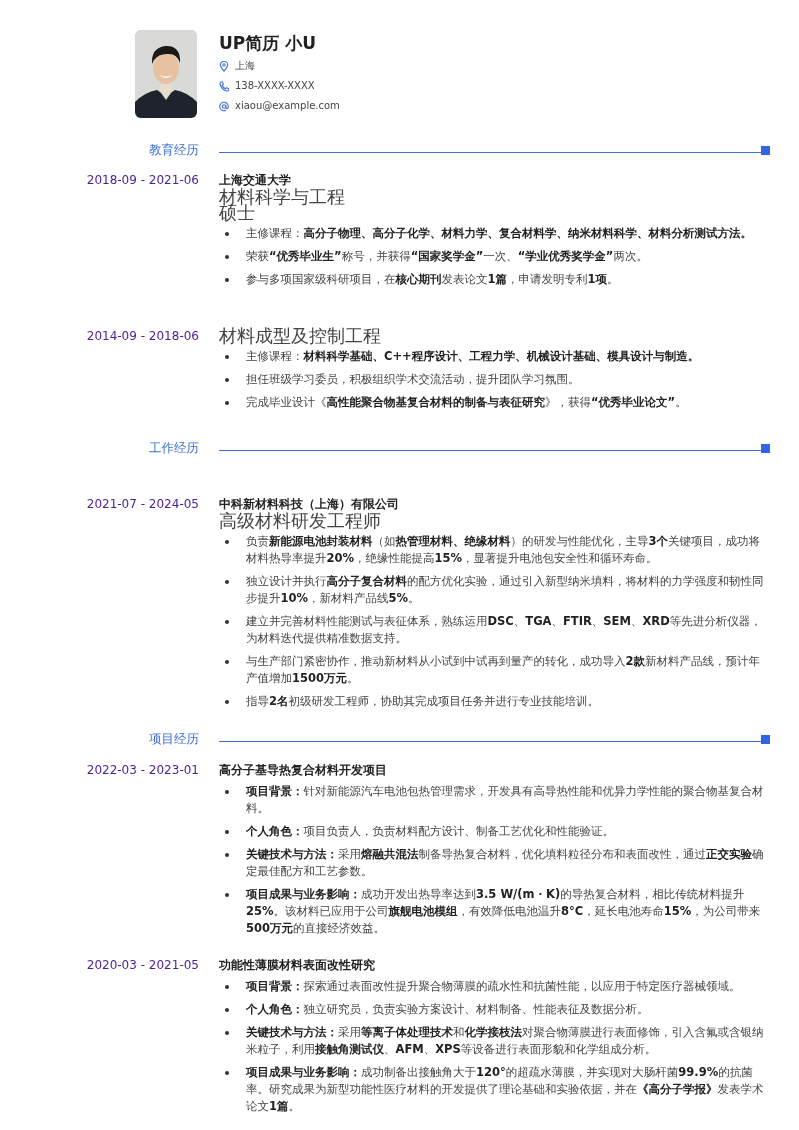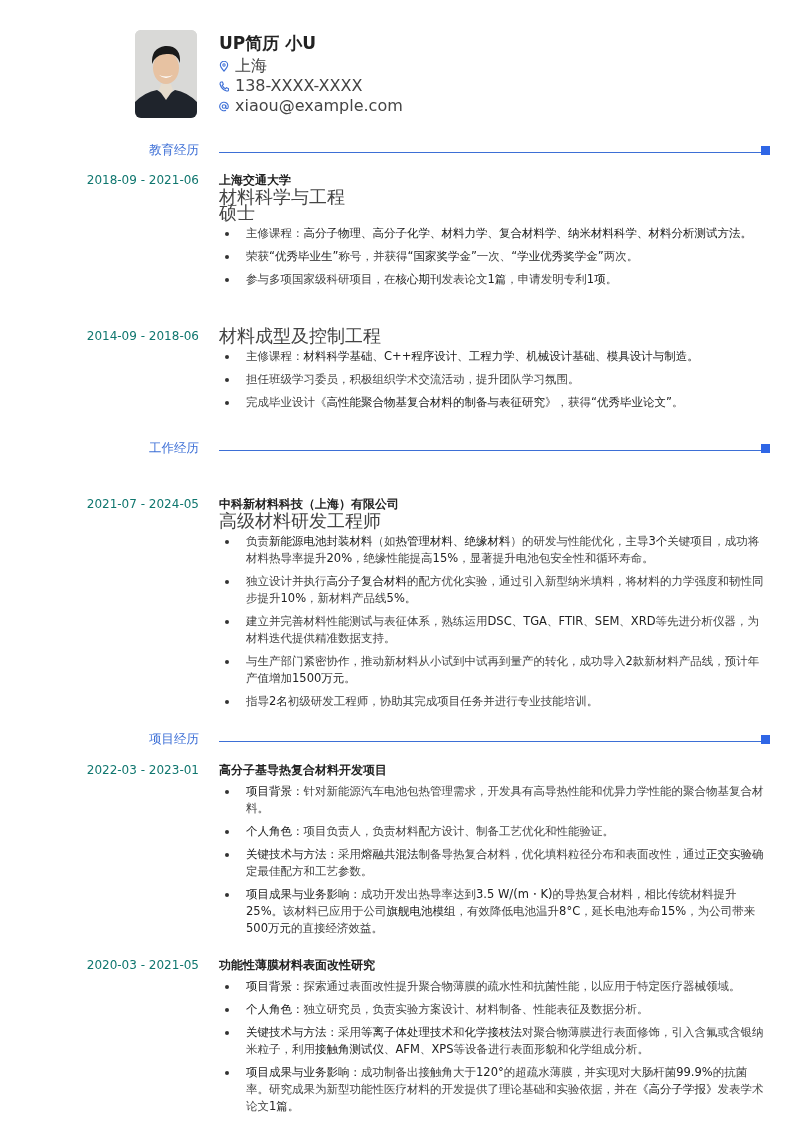--- a/index.html
+++ b/index.html
@@ -3,38 +3,38 @@
 <meta charset="utf-8">
 <style>
   * { box-sizing: border-box; margin: 0; padding: 0; }
   html, body { width: 799px; height: 1130px; background: #ffffff; overflow: hidden; }
   body { font-family: "DejaVu Sans", "Liberation Sans", sans-serif; color: #333333; position: relative; }
 
   .header { position: absolute; left: 135px; top: 30px; height: 88px; display: flex; }
   .photo { width: 62px; height: 88px; border-radius: 6px; overflow: hidden; background: #d6d6d4; position: relative; }
   .info { margin-left: 22px; }
   .name { font-size: 17px; font-weight: bold; color: #222; line-height: 26px; margin-top: 0px; }
-  .contact { display: flex; align-items: center; font-size: 16px; color: #444; line-height: 20px; }
+  .contact { display: flex; align-items: center; font-size: 10px; color: #444; line-height: 20px; }
   .contact .ic { width: 10px; height: 12px; margin-right: 6px; color: #3d6fd6; display: inline-flex; align-items: center; justify-content: center; }
   .contact .ic svg { width: 10px; height: 11px; }
 
   .section-title { position: absolute; left: 0; width: 799px; height: 20px; }
   .section-title .label { position: absolute; right: 600px; top: 0; font-size: 12.5px; color: #3d6fd6; text-align: right; white-space: nowrap; }
   .section-title .line { position: absolute; left: 219px; right: 38px; top: 10px; height: 1px; background: #3d6fd6; }
   .section-title .sq { position: absolute; left: 761px; top: 4px; width: 9px; height: 9px; background: #2f66e6; }
 
   .entry { position: absolute; left: 0; width: 799px; }
-  .entry .date { position: absolute; right: 600px; top: 0; font-size: 12px; color: #0f766e; white-space: nowrap; line-height: 17px; }
+  .entry .date { position: absolute; right: 600px; top: 0; font-size: 12px; color: #4c1d95; white-space: nowrap; line-height: 17px; }
   .entry .body { position: absolute; left: 219px; width: 550px; top: 0; }
   .entry .title { font-size: 12px; font-weight: bold; color: #222; line-height: 17px; }
   .entry .sub { font-size: 18px; color: #444; line-height: 16px; }
   .bullets { list-style: none; margin-top: 4px; }
   .bullets li { position: relative; padding-left: 27px; font-size: 11.5px; line-height: 17px; color: #444; margin-bottom: 6px; }
   .bullets li::before { content: ""; position: absolute; left: 6px; top: 7px; width: 4px; height: 4px; border-radius: 50%; background: #333; }
-  .bullets b { color: #222; font-weight: normal; }
+  .bullets b { color: #222; font-weight: bold; }
 </style>
 </head>
 <body>
 
 <div class="header">
   <div class="photo">
     <svg width="62" height="88" viewBox="0 0 62 88">
       <rect width="62" height="88" fill="#d9d9d7"></rect>
       <path d="M0 88 L0 72 Q10 62 22 60 L31 66 L40 60 Q52 62 62 72 L62 88 Z" fill="#1f242c"></path>
       <path d="M24 60 L31 70 L38 60 L36 54 L26 54 Z" fill="#e6dccd"></path>

